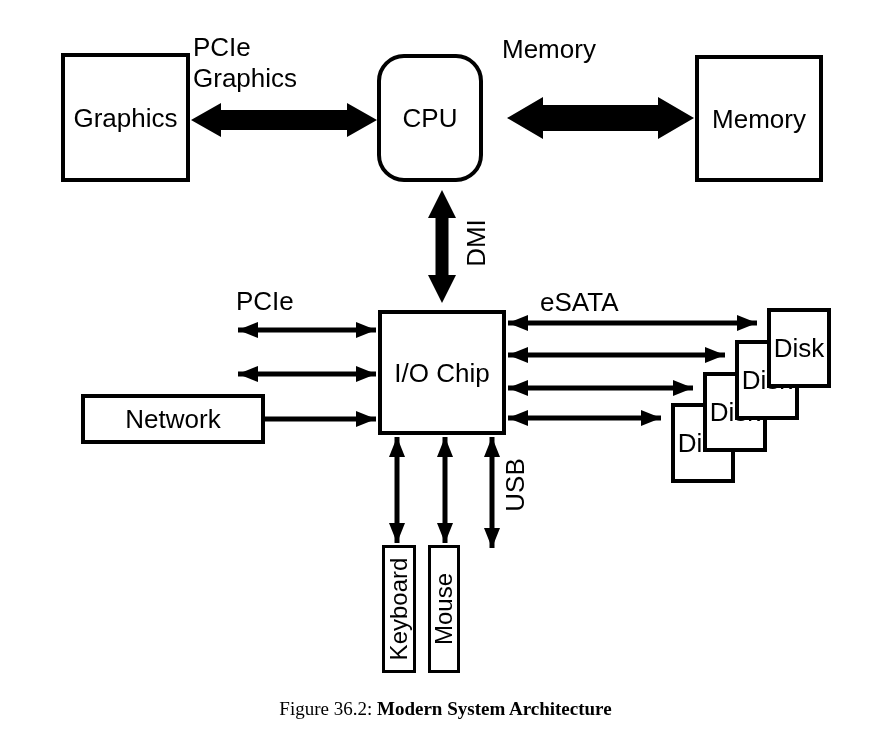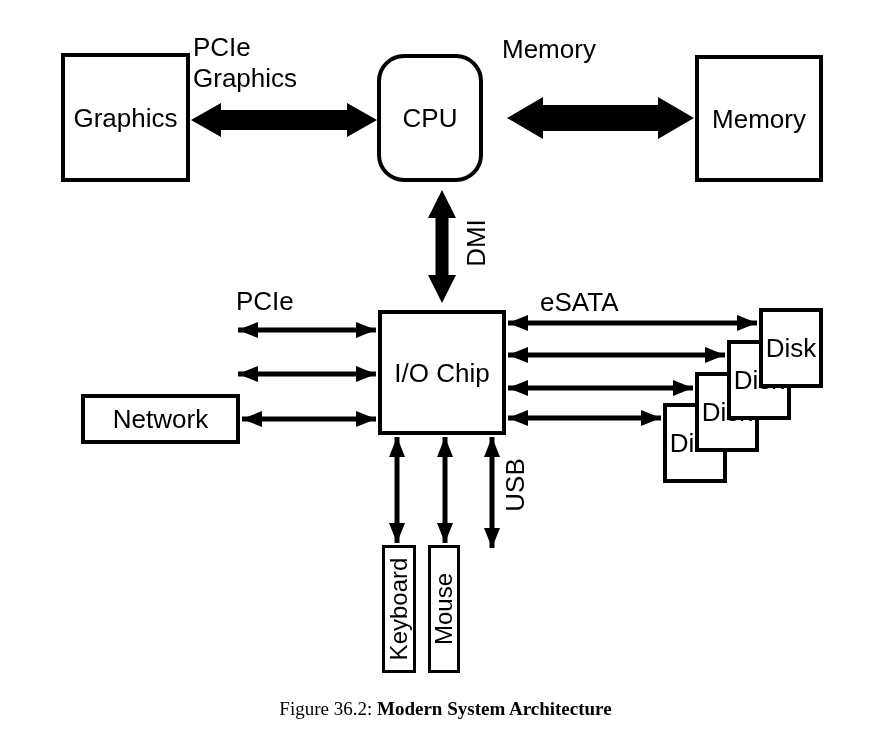--- a/index.html
+++ b/index.html
@@ -56,24 +56,24 @@
   }
   .vtext-sm { font-size: 24px; }
 
   
   #graphics { left: 61px;  top: 53px; width: 129px; height: 129px; }
   #cpu      { left: 377px; top: 54px; width: 106px; height: 128px; border-radius: 27px; }
   #memory   { left: 695px; top: 55px; width: 128px; height: 127px; }
 
   
   #io-chip  { left: 378px; top: 310px; width: 128px; height: 125px; }
-  #network  { left: 81px;  top: 394px; width: 159px; height: 50px; }
+  #network  { left: 81px;  top: 394px; width: 184px; height: 50px; }
 
   
-  .disk { width: 64px; height: 80px; }
+  .disk { width: 64px; height: 80px; margin-left: 8px; }
   #disk1 { left: 759px; top: 308px; z-index: 24; }
   #disk2 { left: 727px; top: 340px; z-index: 23; }
   #disk3 { left: 695px; top: 372px; z-index: 22; }
   #disk4 { left: 663px; top: 403px; z-index: 21; }
 
   
   #keyboard { left: 382px; top: 545px; width: 34px; height: 128px; border-width: 3px; }
   #mouse    { left: 428px; top: 545px; width: 32px; height: 128px; border-width: 3px; }
 
   

